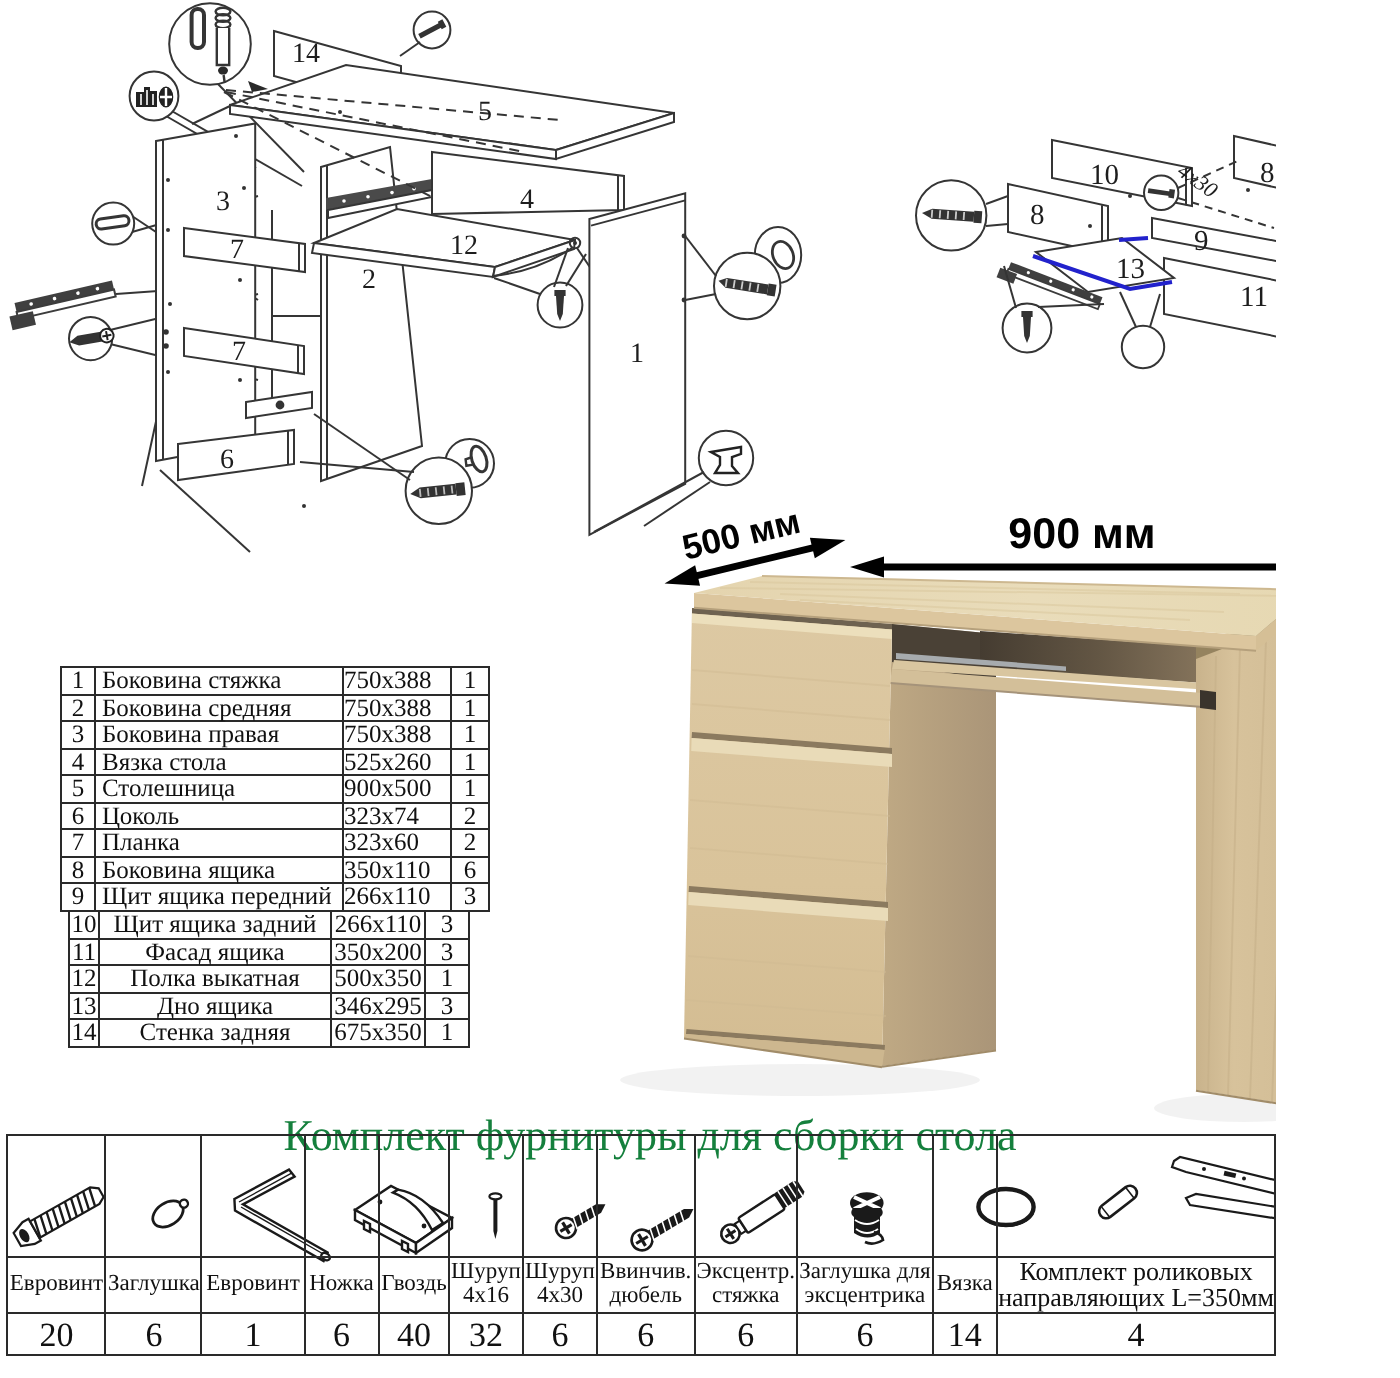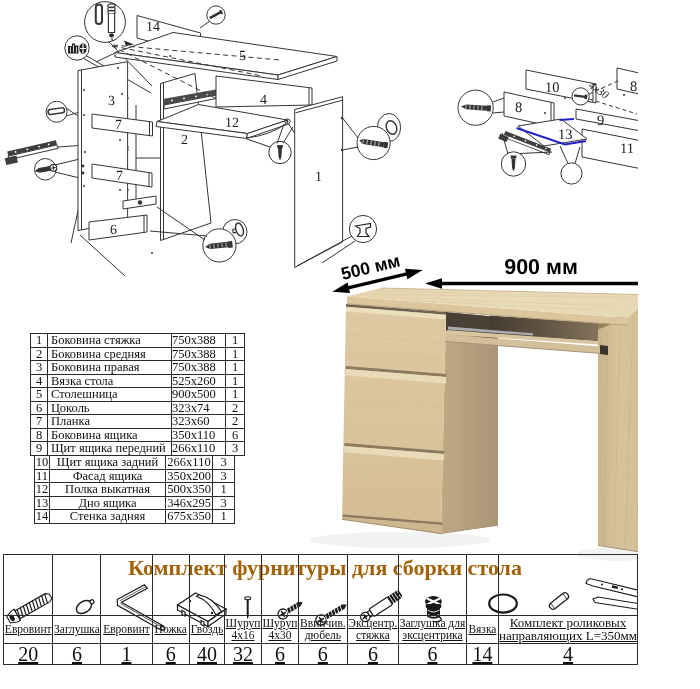--- a/index.html
+++ b/index.html
@@ -15,26 +15,26 @@
   #t1 .c1{width:120px;padding-left:3px;}
   #t1 .c2{width:53px;text-align:left;}
   #t1 .c3{width:18px;text-align:center;}
   #t2{left:34px;top:455px;}
   #t2 td{height:11.7px;font-size:12.5px;}
   #t2 .c0{width:14px;text-align:center;}
   #t2 .c1{width:115px;text-align:center;}
   #t2 .c2{width:46px;text-align:center;}
   #t2 .c3{width:21px;text-align:center;}
   #title3{position:absolute;left:0;top:555px;width:650px;text-align:center;
-          font-size:22px;color:#a16207;font-weight:bold;}
-  #t3{left:3px;top:554px;table-layout:fixed;text-decoration:underline;}
+          font-size:22px;color:#15803d;}
+  #t3{left:3px;top:567px;table-layout:fixed;}
   #t3 td{text-align:center;vertical-align:middle;}
   #t3 .ic{height:59.6px;}
   #t3 .lb{height:24.8px;font-size:11.5px;line-height:1.05;}
-  #t3 .qt{height:20.6px;font-size:20px;}
+  #t3 .qt{height:20.6px;font-size:17px;}
 </style>
 </head>
 <body>
 <div id="page">
 <svg id="gfx" width="700" height="689" viewBox="0 0 700 689">
 
   <defs>
     <linearGradient id="gTop" x1="0" y1="0" x2="1" y2="0">
       <stop offset="0" stop-color="#e4d4ae"></stop>
           <stop offset="0.55" stop-color="#e9dcba"></stop>

